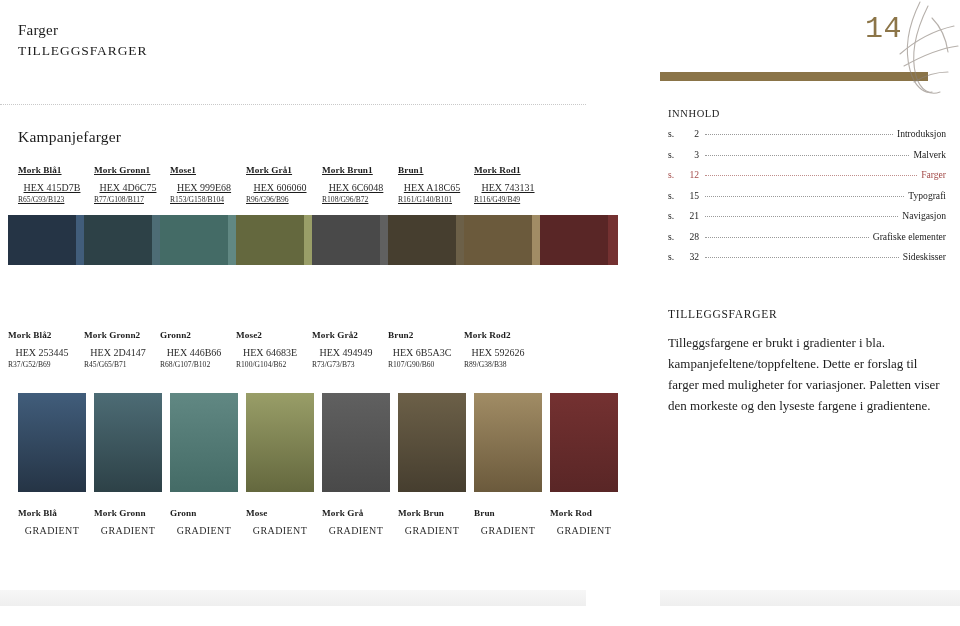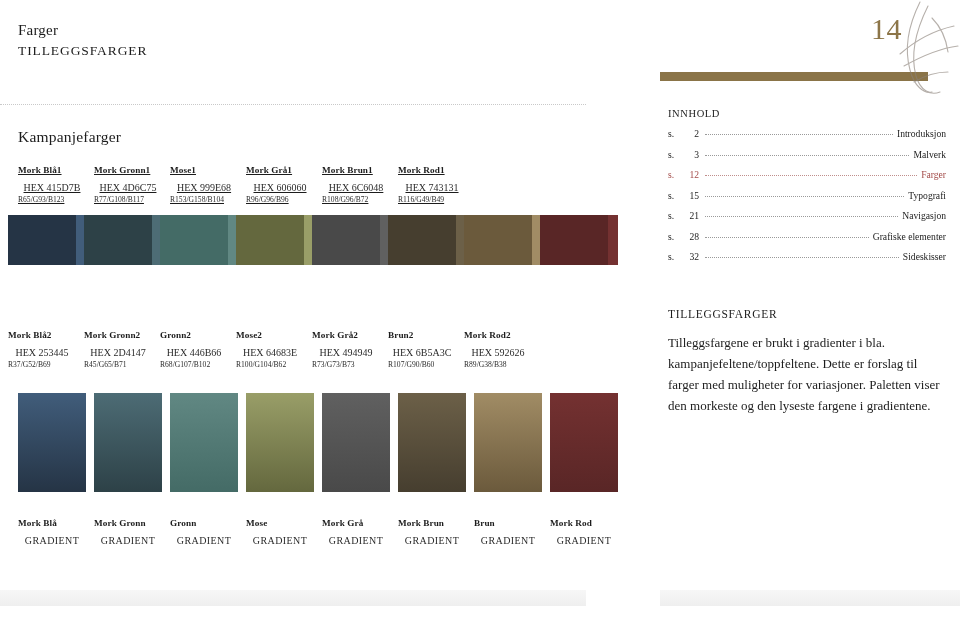--- a/index.html
+++ b/index.html
@@ -9,21 +9,21 @@
     font-family: "Liberation Serif", "DejaVu Serif", serif;
     color: #1c1c1c;
     position: relative;
     overflow: hidden;
   }
 
   
   .page-num {
     position: absolute; right: 58px; top: 12px;
     font-size: 30px; color: #8c7548; letter-spacing: 0.5px;
-    font-family: Liberation Serif, serif;
+    font-family: Liberation Mono, monospace;
   }
   .gold-bar {
     position: absolute; left: 660px; top: 72px;
     width: 268px; height: 9px;
     background: #8a7448;
   }
   .signature {
     position: absolute; right: 0px; top: -4px;
     width: 90px; height: 108px; opacity: .62;
     pointer-events: none;
@@ -140,20 +140,25 @@
         <div class="sw-label">Mork Grå1</div>
         <div class="sw-hex">HEX 606060</div>
         <div class="sw-rgb">R96/G96/B96</div>
       </div>
       <div class="pal-col">
         <div class="sw-label">Mork Brun1</div>
         <div class="sw-hex">HEX 6C6048</div>
         <div class="sw-rgb">R108/G96/B72</div>
       </div>
       <div class="pal-col">
+        <div class="sw-label">Brun1</div>
+        <div class="sw-hex">HEX A18C65</div>
+        <div class="sw-rgb">R161/G140/B101</div>
+      </div>
+      <div class="pal-col">
         <div class="sw-label">Mork Rod1</div>
         <div class="sw-hex">HEX 743131</div>
         <div class="sw-rgb">R116/G49/B49</div>
       </div>
     </div>
   <div class="pal-row" id="row1-chips" style="margin-top:9px">
       <div class="pal-col">
         <div class="chip" style="background: rgb(65, 93, 123);"></div>
       </div>
       <div class="pal-col">
@@ -266,21 +271,21 @@
       <div class="pal-col">
         <div class="chip-tall" style="background: linear-gradient(rgb(108, 96, 72), rgb(70, 62, 47));"></div>
       </div>
       <div class="pal-col">
         <div class="chip-tall" style="background: linear-gradient(rgb(161, 140, 101), rgb(107, 90, 60));"></div>
       </div>
       <div class="pal-col">
         <div class="chip-tall" style="background: linear-gradient(rgb(116, 49, 49), rgb(89, 38, 38));"></div>
       </div>
     </div>
-  <div class="pal-row" id="grad-labels" style="margin-top:26px">
+  <div class="pal-row" id="grad-labels" style="margin-top:16px">
       <div class="pal-col">
         <div class="sw-label">Mork Blå</div>
         <div class="sw-hex" style="letter-spacing: 0.4px;">GRADIENT</div>
       </div>
       <div class="pal-col">
         <div class="sw-label">Mork Gronn</div>
         <div class="sw-hex" style="letter-spacing: 0.4px;">GRADIENT</div>
       </div>
       <div class="pal-col">
         <div class="sw-label">Gronn</div>

